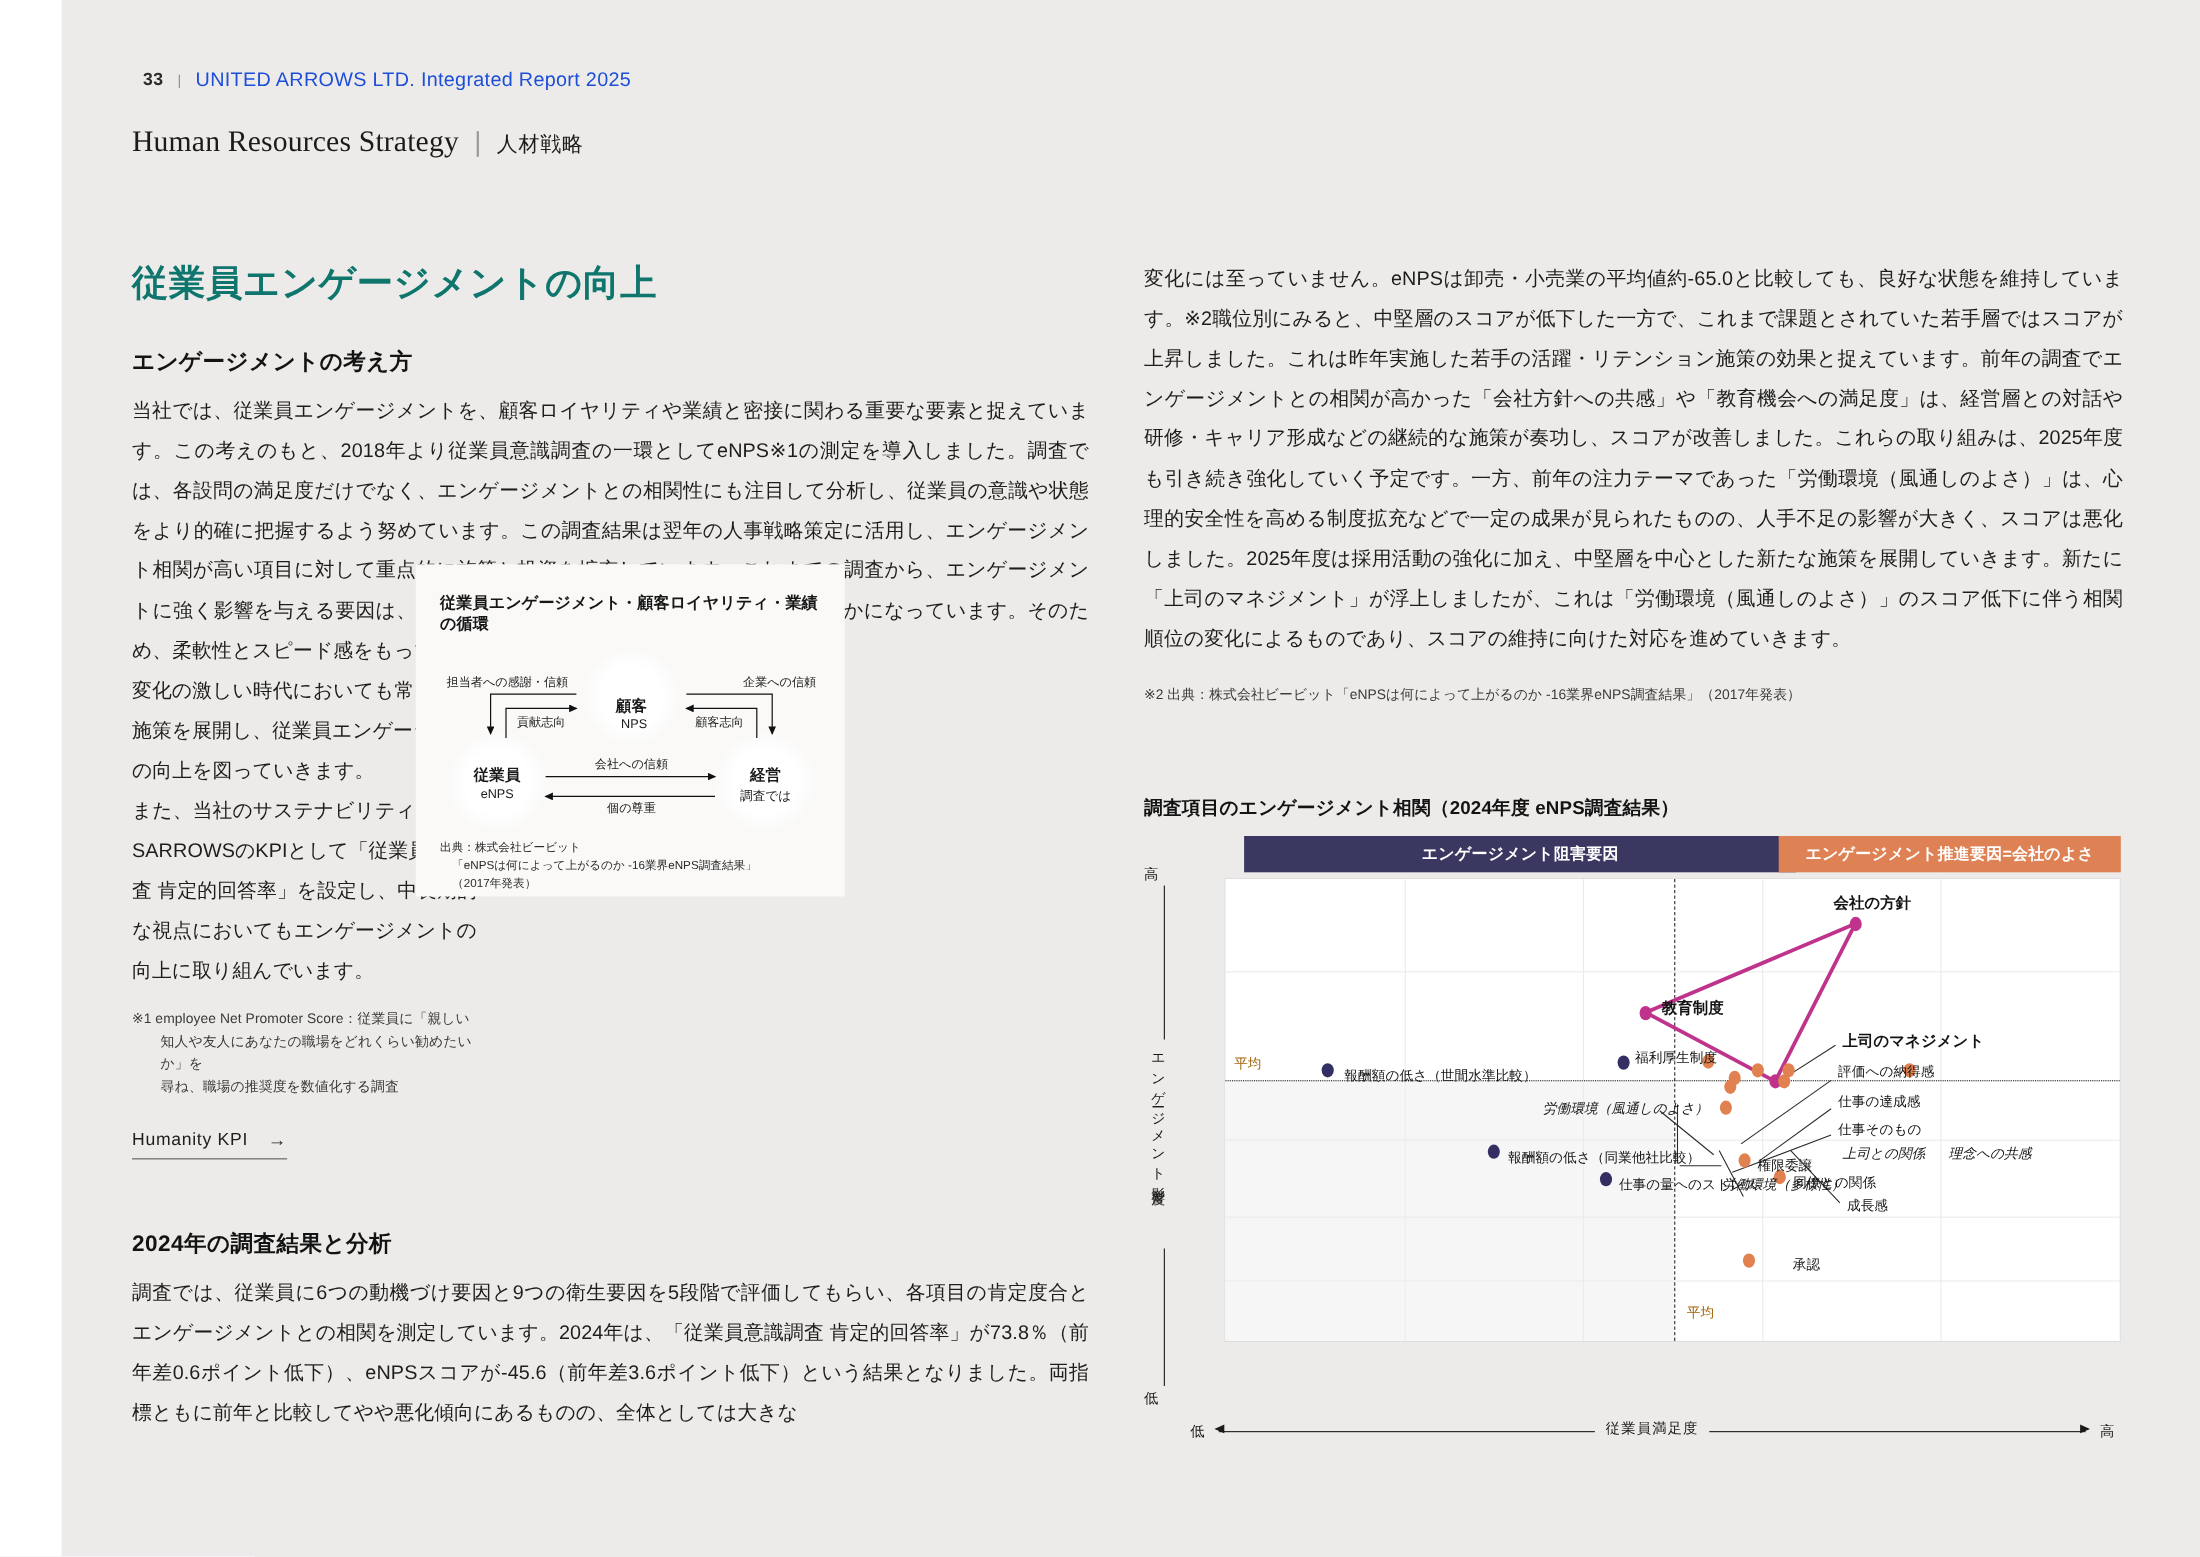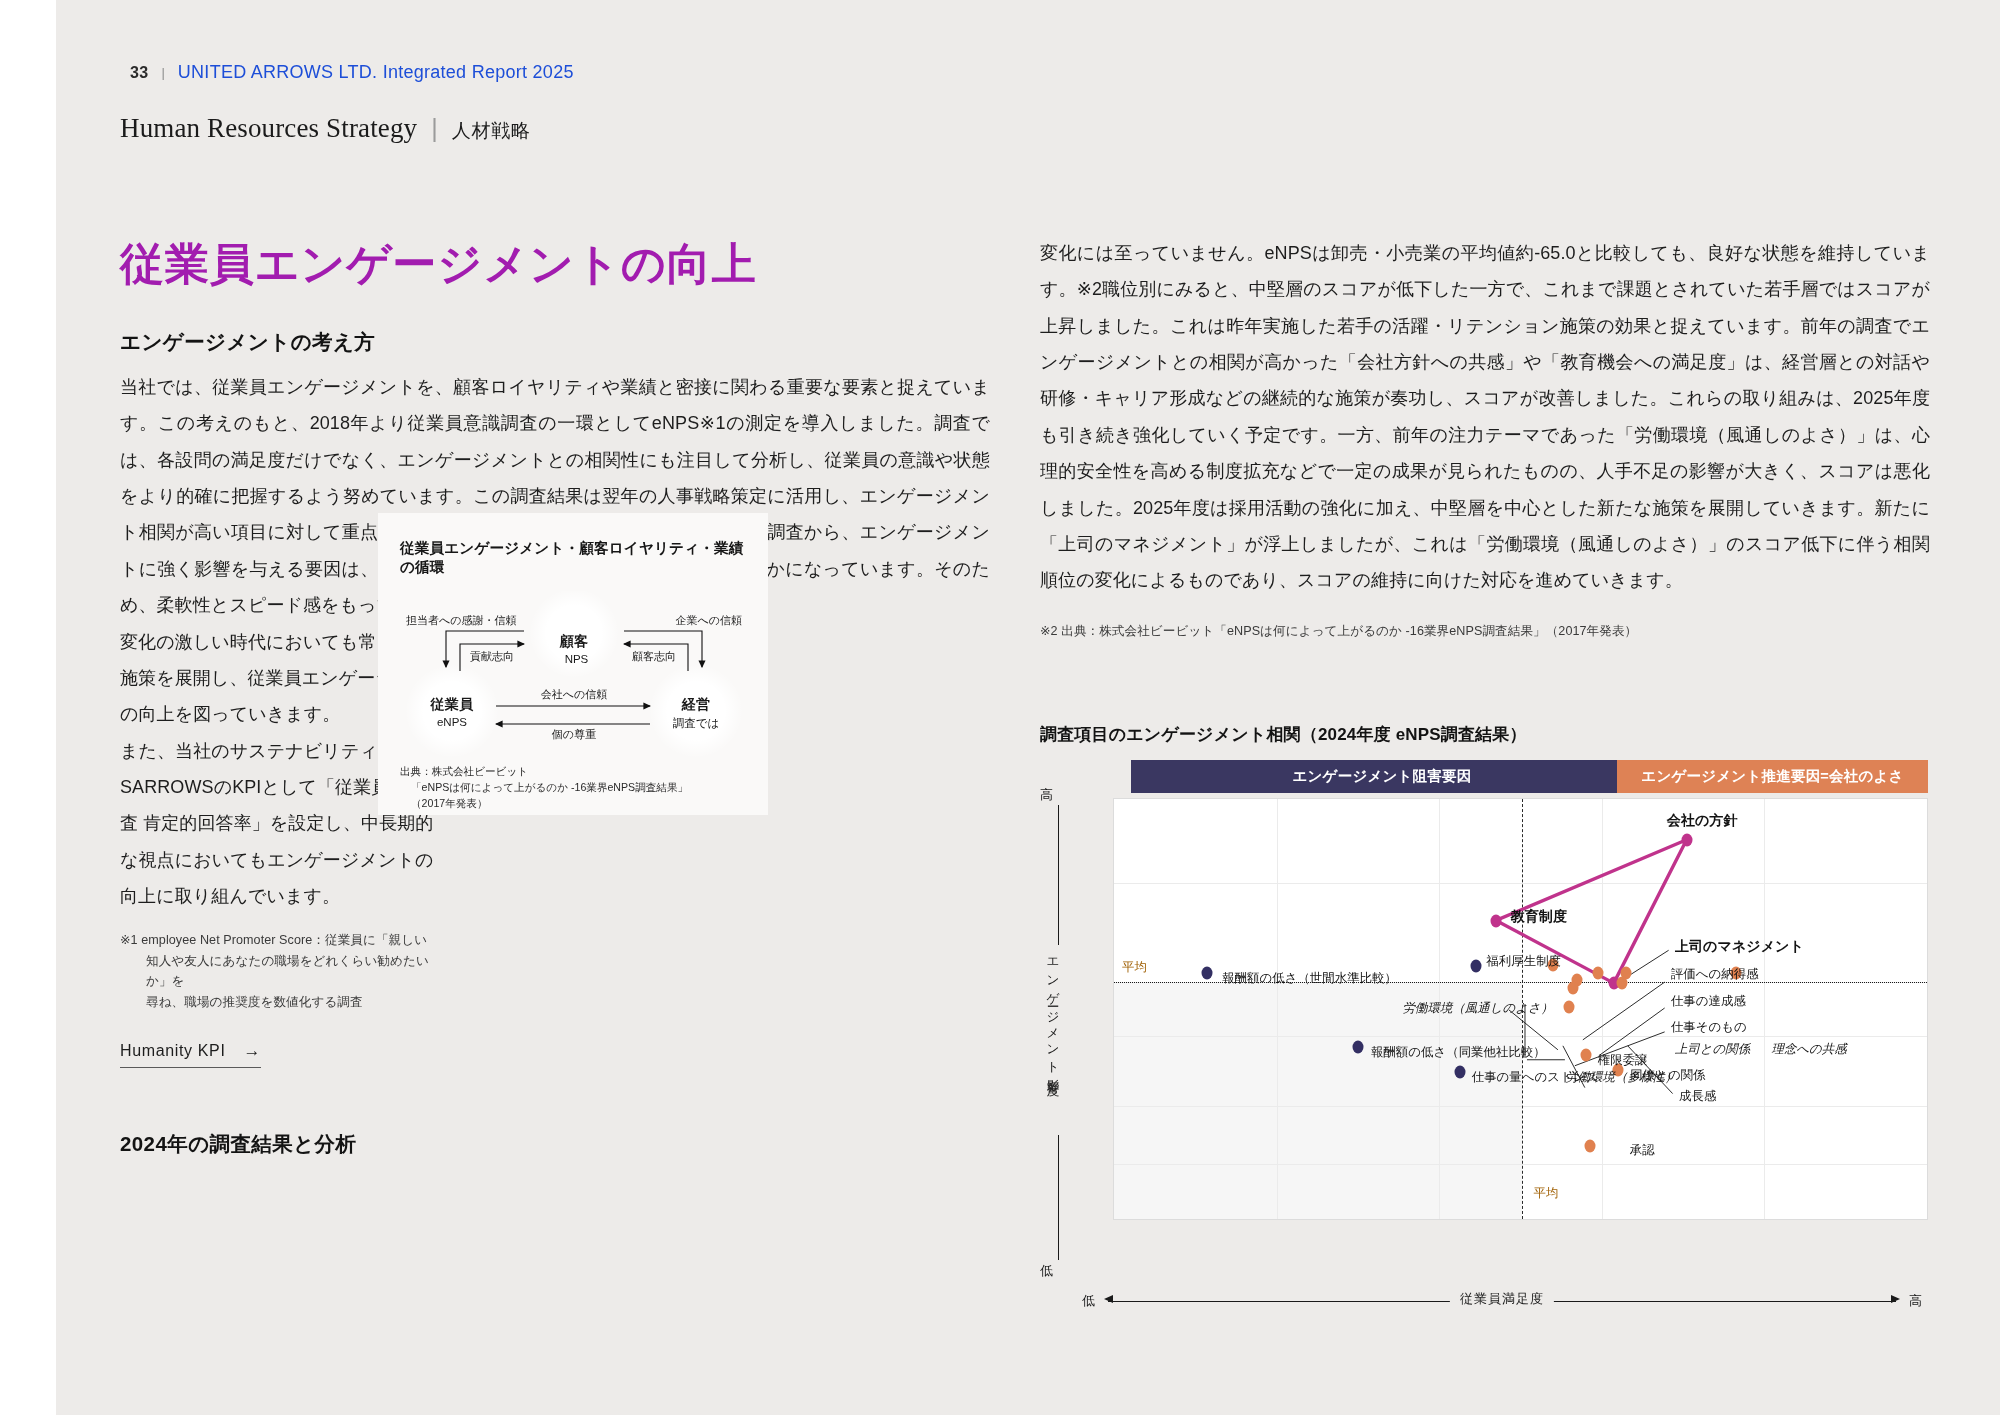--- a/index.html
+++ b/index.html
@@ -32,21 +32,21 @@
   .sect-en { font-family:"Liberation Serif","DejaVu Serif",serif; font-size:27px; color:#1b1b1b; letter-spacing:.005em; }
   .sect-bar { font-size:25px; color:#9b9b9b; font-weight:300; }
   .sect-ja { font-size:19px; color:#1b1b1b; letter-spacing:.04em; }
 
   
   .col-left  { position:absolute; left:120px; top:235px; width:870px; }
   .col-right { position:absolute; left:1040px; top:235px; width:890px; }
 
   h1.big {
     margin:0 0 34px 0;
-    font-size:44px; font-weight:700; letter-spacing:.02em; color:#a21caf;
+    font-size:33px; font-weight:700; letter-spacing:.02em; color:#0f766e;
   }
   h2.sub {
     margin:0 0 13px 0;
     font-size:20.5px; font-weight:700; letter-spacing:.02em; color:#131313;
   }
   p.body {
     margin:0;
     font-size:18px; line-height:2.02; letter-spacing:.005em; color:#1d1d1d;
     text-align:justify; text-justify:inter-character;
   }
@@ -164,20 +164,21 @@
         <span class="fn-ind">知人や友人にあなたの職場をどれくらい勧めたいか」を</span>
         <span class="fn-ind">尋ね、職場の推奨度を数値化する調査</span>
       </div>
 
       <div class="kpi-link">
         <span>Humanity KPI</span>
         <span class="arrow">→</span>
       </div>
 
       <h2 class="sub" style="margin-top:62px;">2024年の調査結果と分析</h2>
+      <p class="body">調査では、従業員に6つの動機づけ要因と9つの衛生要因を5段階で評価してもらい、各項目の肯定度合とエンゲージメントとの相関を測定しています。2024年は、「従業員意識調査 肯定的回答率」が73.8％（前年差0.6ポイント低下）、eNPSスコアが-45.6（前年差3.6ポイント低下）という結果となりました。両指標ともに前年と比較してやや悪化傾向にあるものの、全体としては大きな</p>
     </div>
   </div>
 
   <div class="diagram">
     <h3>従業員エンゲージメント・顧客ロイヤリティ・業績の循環</h3>
 
     <div class="svgbox">
       <svg width="348" height="168" viewBox="0 0 348 168">
         <defs>
           <marker id="ah" markerWidth="7" markerHeight="7" refX="6" refY="3.2" orient="auto">

